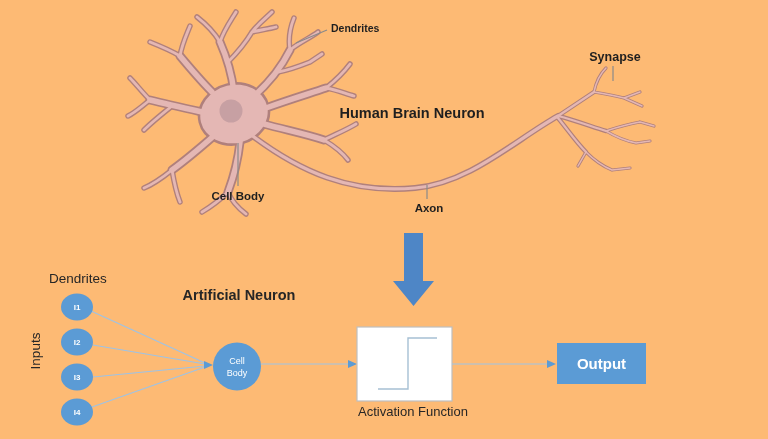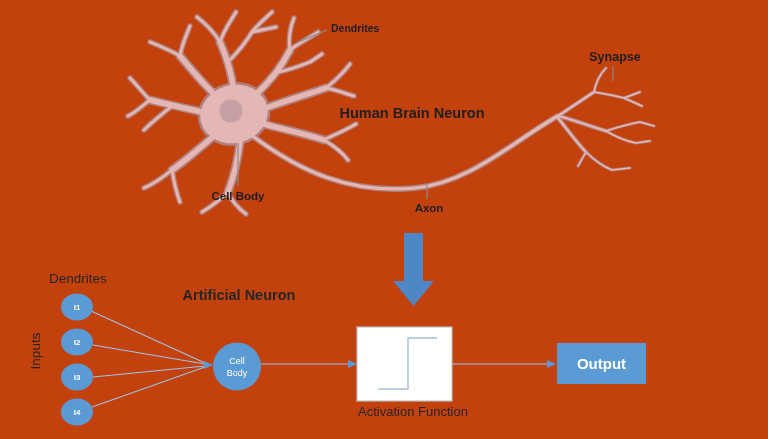--- a/index.html
+++ b/index.html
@@ -1,20 +1,20 @@
 <!DOCTYPE html>
 <html style="--top_diagram-colors-neuron_fill: #e4b7b4; --top_diagram-colors-neuron_outline: #b0807c; --top_diagram-colors-nucleus: #c7a0a3; --top_diagram-colors-label_text: #1f1f1f; --top_diagram-colors-leader_line: #8a8a8a; --transition_arrow-color: #4e86c6; --bottom_diagram-colors-node_fill: #5b9bd5; --bottom_diagram-colors-node_text: #ffffff; --bottom_diagram-colors-connector: #9dc3e6; --bottom_diagram-colors-arrowhead: #5b9bd5; --bottom_diagram-colors-box_border: #bfbfbf; --bottom_diagram-colors-step_line: #a6c0d4; --bottom_diagram-colors-text: #262626;"><head>
 <meta charset="utf-8">
 <style>
   html, body { margin: 0; padding: 0; background: #ffffff; }
   .canvas {
     position: relative;
     width: 768px;
     height: 439px;
-    background: #c2410c;
+    background: #fdba74;
     overflow: hidden;
     font-family: "Liberation Sans", sans-serif;
   }
   svg { display: block; }
   svg text { font-family: "Liberation Sans", sans-serif; }
 
   
   .neu-dark  { stroke: var(--top_diagram-colors-neuron_outline); fill: none; stroke-linecap: round; stroke-linejoin: round; }
   .neu-light { stroke: var(--top_diagram-colors-neuron_fill);    fill: none; stroke-linecap: round; stroke-linejoin: round; }
   .soma-dark  { fill: var(--top_diagram-colors-neuron_outline); stroke: var(--top_diagram-colors-neuron_outline); stroke-width: 5; }

